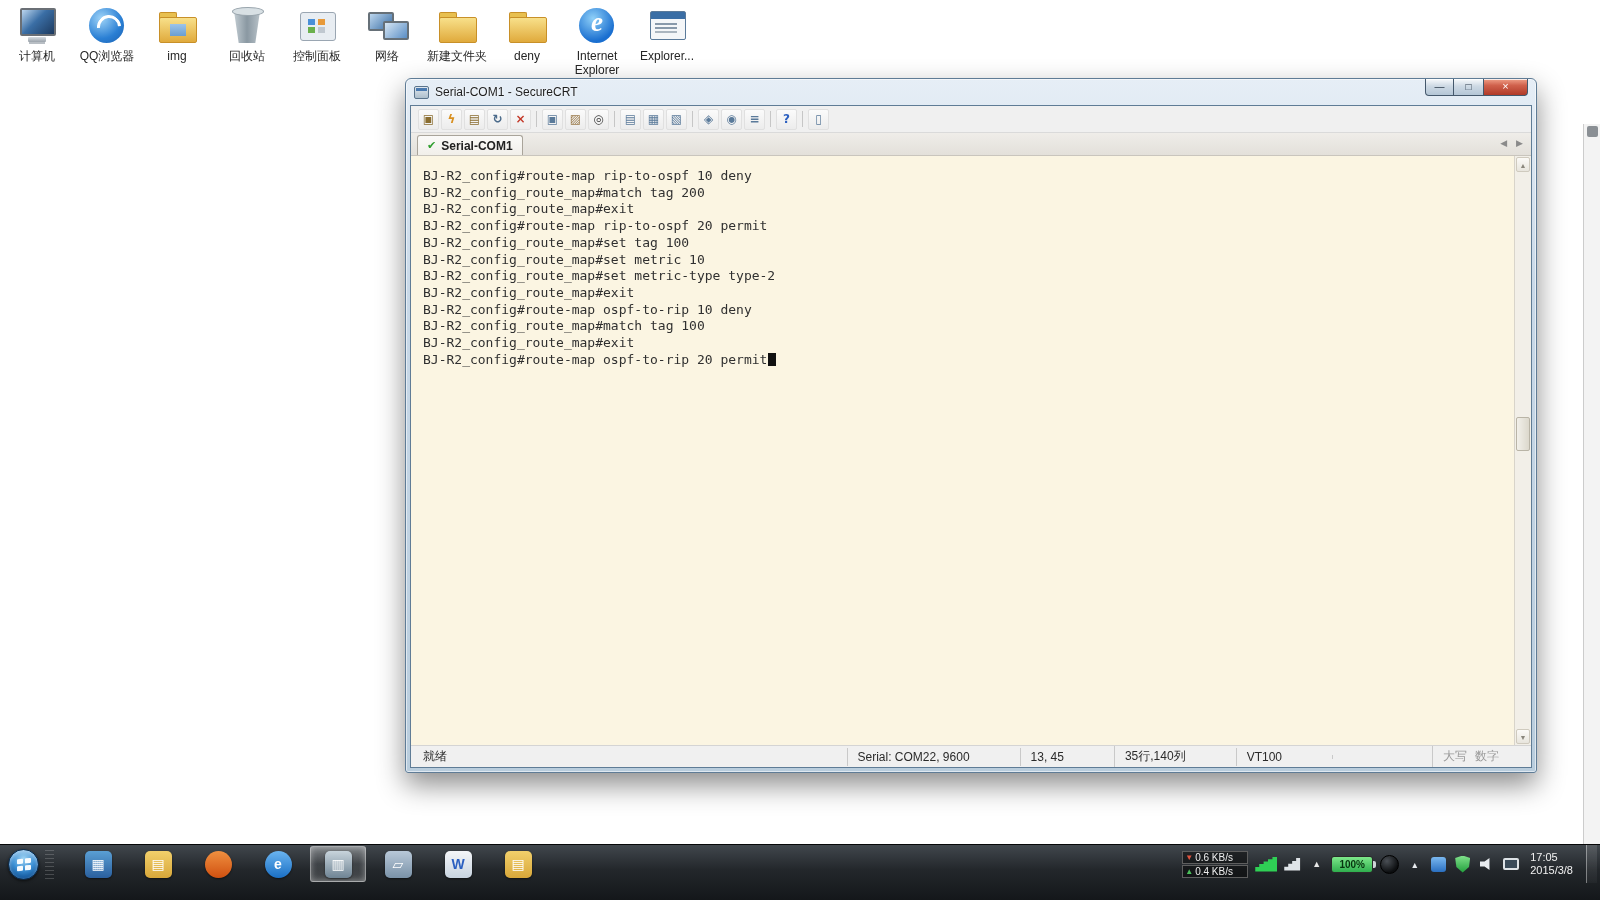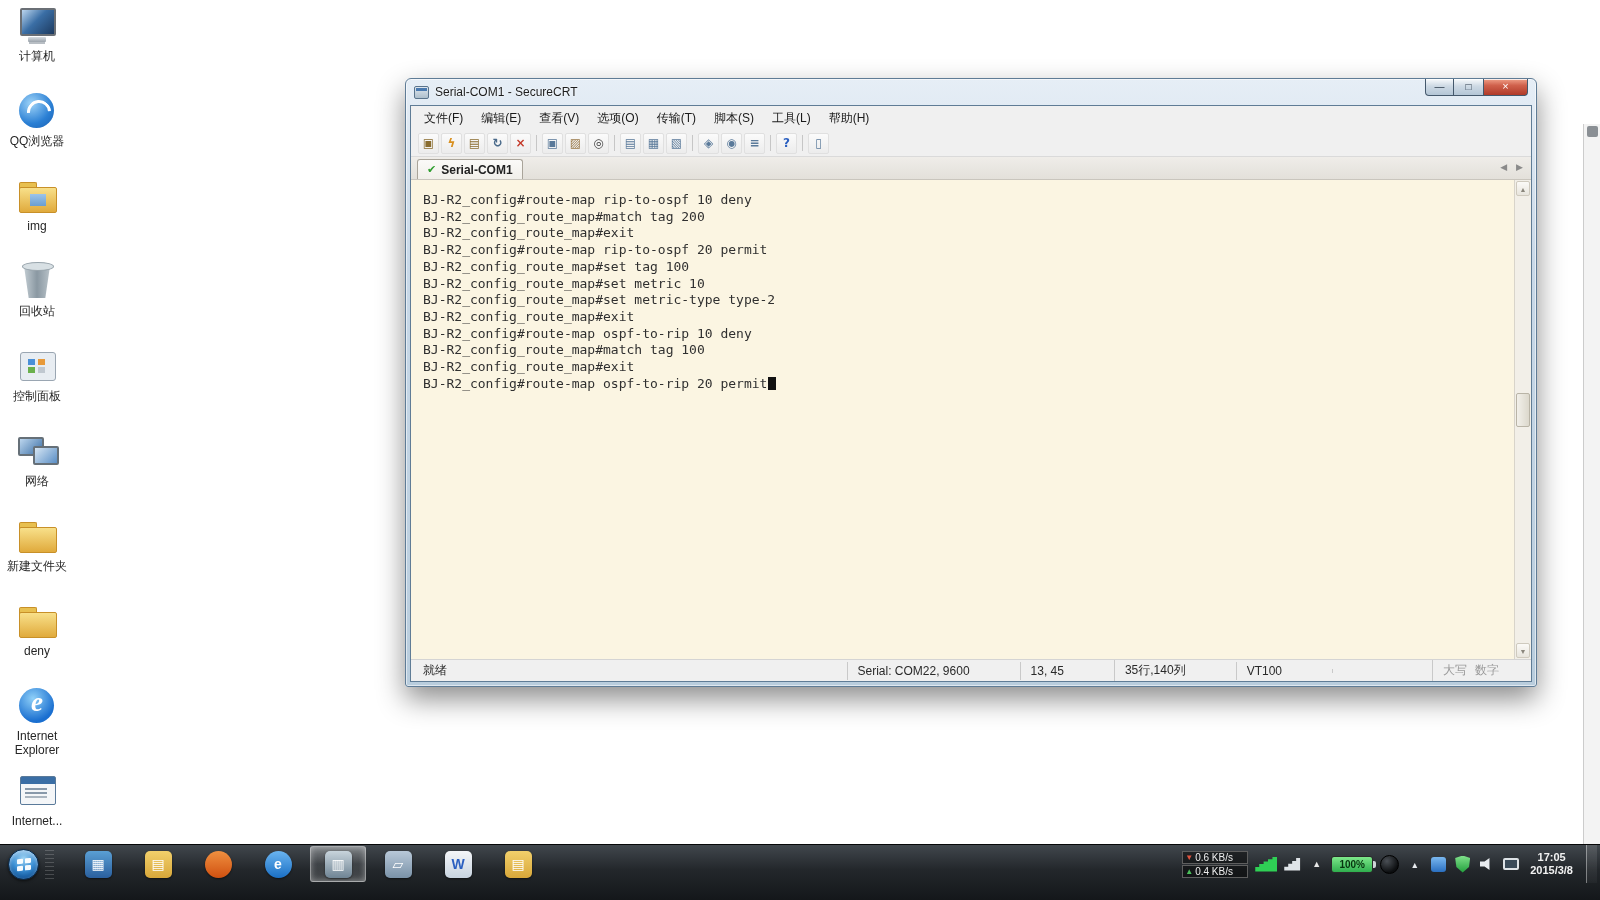--- a/index.html
+++ b/index.html
@@ -1,20 +1,20 @@
 <!DOCTYPE html>
 <html><head>
 <meta charset="utf-8">
 <style>
   * { margin:0; padding:0; box-sizing:border-box; }
   html,body { width:1600px; height:900px; overflow:hidden; font-family:"Liberation Sans","DejaVu Sans",sans-serif; }
 
   
   .desktop { position:absolute; inset:0; background:#ffffff; }
-  .icon-col { position:absolute; top:6px; display:flex; flex-direction:column; }
+  .icon-col { position:absolute; top:6px; display:flex; flex-direction:row; }
   .col1 { left:2px; } .col2 { left:78px; }
   .desk-icon { width:70px; min-height:78px; margin-bottom:7px; display:flex; flex-direction:column; align-items:center; }
   .dicon { width:42px; height:40px; position:relative; }
   .dlabel { margin-top:3px; font-size:12px; color:#262626; text-align:center; line-height:14px; max-width:70px; }
 
   .desk-icon[data-type="computer"] .dicon::before { content:""; position:absolute; left:4px; top:2px; width:32px; height:24px;
     background:linear-gradient(135deg,#bcd6ee,#3a6ea5 45%,#1d3a5f); border:2px solid #6a6f75; border-radius:2px; }
   .desk-icon[data-type="computer"] .dicon::after { content:""; position:absolute; left:12px; bottom:4px; width:18px; height:5px;
     background:linear-gradient(#d8dde2,#9aa2aa); border-radius:1px; box-shadow:0 3px 0 -1px #b8bec4; }
 
@@ -67,21 +67,21 @@
     background:#fdfdfd; border:1px solid #9aa4ac; }
   .desk-icon[data-type="txt"] .dicon::after { content:""; position:absolute; left:13px; top:9px; width:16px; height:2px;
     background:#b8c0c8; box-shadow:0 5px 0 #b8c0c8, 0 10px 0 #b8c0c8, 0 15px 0 #b8c0c8; }
 
   
   .right-strip { position:absolute; right:0; top:124px; width:17px; height:722px; background:#f3f3f3;
     border-left:1px solid #cccccc; z-index:5; display:flex; flex-direction:column; align-items:center; }
   .strip-top { width:11px; height:11px; background:#8a8f94; margin-top:2px; border-radius:2px; }
 
   
-  .win { position:absolute; left:405px; top:78px; width:1132px; height:609px;
+  .win { position:absolute; left:405px; top:78px; width:1132px; height:695px;
     background:linear-gradient(#e6eef6,#c9d9e8 30%,#b9cddd);
     border:1px solid #5f7c96; border-radius:6px 6px 3px 3px;
     box-shadow:0 12px 28px rgba(0,0,0,.45), inset 0 0 0 1px rgba(255,255,255,.55); z-index:10; }
   .titlebar { height:26px; display:flex; align-items:center; padding:0 8px; position:relative; }
   .win-ico { width:15px; height:13px; background:linear-gradient(#dfe7ee,#aebfcc); border:1px solid #5a748c; border-radius:2px;
     position:relative; margin-right:6px; }
   .win-ico::before { content:""; position:absolute; left:1px; right:1px; top:1px; height:3px; background:#4a7ab0; }
   .win-title { font-size:12px; color:#1d1d1d; text-shadow:0 0 3px #fff; }
   .controls { position:absolute; top:0; right:8px; display:flex; }
   .ctrl { width:29px; height:17px; border:1px solid #44586c; border-top:none;
@@ -172,21 +172,21 @@
   .ime-icon { width:19px; height:19px; border-radius:50%;
     background:radial-gradient(circle at 35% 30%, #4a4f55, #0c0e10 70%); border:1px solid #000; }
   .t-ico { width:17px; height:17px; display:flex; align-items:center; justify-content:center; }
   .usb-arrow { color:#e8ecef; font-size:10px; }
   .blue-app { width:15px; height:15px; border-radius:3px; background:linear-gradient(#7ab8f0,#2a6fc0); }
   .shield { width:15px; height:17px; background:linear-gradient(#7fe08a,#1f9e3a);
     clip-path:polygon(50% 0,100% 15%,92% 68%,50% 100%,8% 68%,0 15%); }
   .volume { width:14px; height:14px; background:#e8ecef;
     clip-path:polygon(0 33%,35% 33%,70% 8%,70% 92%,35% 67%,0 67%); }
   .display-ico { width:16px; height:12px; border:2px solid #dde2e6; border-radius:2px; background:#3a4a58; }
-  .clock { text-align:center; color:#f2f2f2; font-size:11px; line-height:13px; padding:0 4px;font-weight:bold; }
+  .clock { text-align:left; color:#f2f2f2; font-size:11px; line-height:13px; padding:0 4px; }
   .show-desktop { width:11px; height:38px; margin-left:2px; border-left:1px solid rgba(255,255,255,.4);
     background:linear-gradient(rgba(255,255,255,.12),rgba(255,255,255,.03)); }
 </style>
 </head>
 <body>
 
 <div class="desktop">
   <div class="icon-col col1" id="col1">
       <div class="desk-icon" data-type="computer">
         <div class="dicon"></div>
@@ -219,50 +219,40 @@
       <div class="desk-icon" data-type="folder">
         <div class="dicon"></div>
         <div class="dlabel">deny</div>
       </div>
       <div class="desk-icon" data-type="ie">
         <div class="dicon"></div>
         <div class="dlabel">Internet Explorer</div>
       </div>
       <div class="desk-icon" data-type="crt">
         <div class="dicon"></div>
-        <div class="dlabel">Internet...</div>
+        <div class="dlabel">Explorer...</div>
       </div>
     </div>
 </div>
 
 <div class="right-strip">
   <div class="strip-top"></div>
 </div>
 
 <div class="win">
   <div class="titlebar">
     <span class="win-ico"></span>
     <span class="win-title">Serial-COM1 - SecureCRT</span>
     <div class="controls">
       <div class="ctrl min">—</div>
       <div class="ctrl max">□</div>
       <div class="ctrl close">×</div>
     </div>
   </div>
   <div class="winbody">
-    <div class="menubar" id="menubar">
-        <div class="menu-item">文件(F)</div>
-        <div class="menu-item">编辑(E)</div>
-        <div class="menu-item">查看(V)</div>
-        <div class="menu-item">选项(O)</div>
-        <div class="menu-item">传输(T)</div>
-        <div class="menu-item">脚本(S)</div>
-        <div class="menu-item">工具(L)</div>
-        <div class="menu-item">帮助(H)</div>
-      </div>
     <div class="toolbar" id="toolbar">
         <div class="tbtn">
           <span class="tglyph" style="color: rgb(138, 109, 47);">▣</span>
         </div>
         <div class="tbtn">
           <span class="tglyph" style="color: rgb(216, 144, 32);">ϟ</span>
         </div>
         <div class="tbtn">
           <span class="tglyph" style="color: rgb(138, 109, 47);">▤</span>
         </div>

